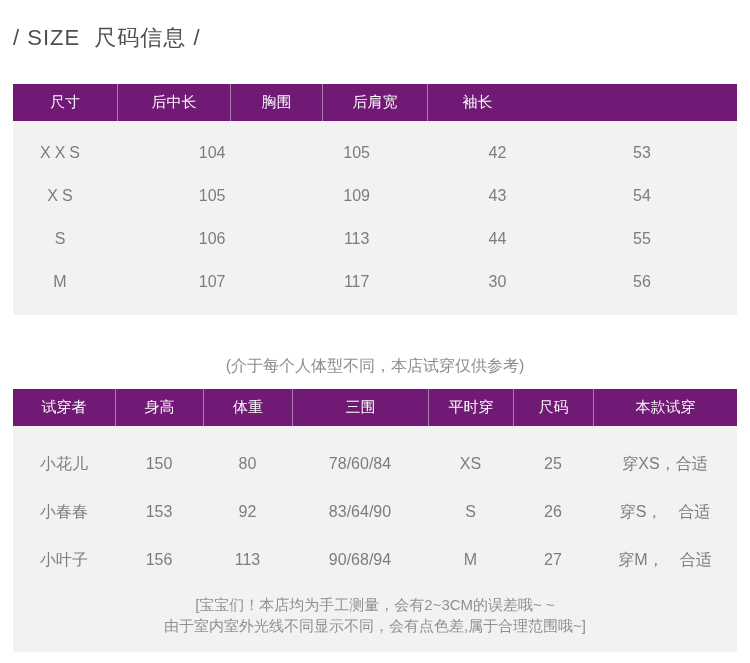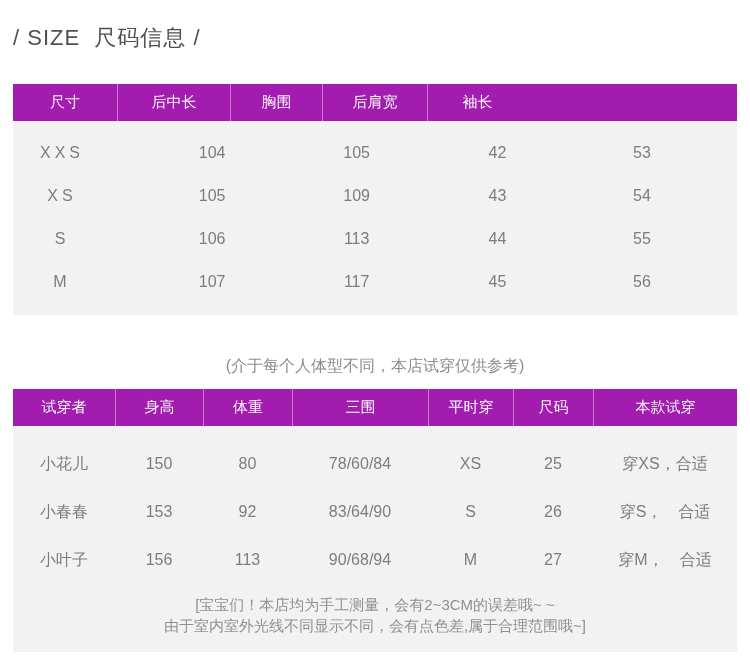--- a/index.html
+++ b/index.html
@@ -22,21 +22,21 @@
     letter-spacing: 1px;
     white-space: pre;
     line-height: 26px;
   }
 
   
   .table { margin-top: 33px; }
   .thead {
     display: flex;
     height: 37px;
-    background: #a21caf;
+    background: #701a75;
     color: #fafafa;
     font-size: 15px;
   }
   .thead .cell {
     display: flex;
     align-items: center;
     justify-content: center;
     height: 37px;
   }
   .thead .cell:not(:first-child):not(.cf) {
@@ -130,21 +130,21 @@
         <div class="cell c1">106</div>
         <div class="cell c2">113</div>
         <div class="cell c3">44</div>
         <div class="cell c4">55</div>
         <div class="cell cf"></div>
       </div>
       <div class="row">
         <div class="cell c0">M</div>
         <div class="cell c1">107</div>
         <div class="cell c2">117</div>
-        <div class="cell c3">45</div>
+        <div class="cell c3">30</div>
         <div class="cell c4">56</div>
         <div class="cell cf"></div>
       </div>
     </div>
   </div>
 
   <p class="note">(介于每个人体型不同，本店试穿仅供参考)</p>
 
   <div class="table fit-table">
     <div class="thead">

